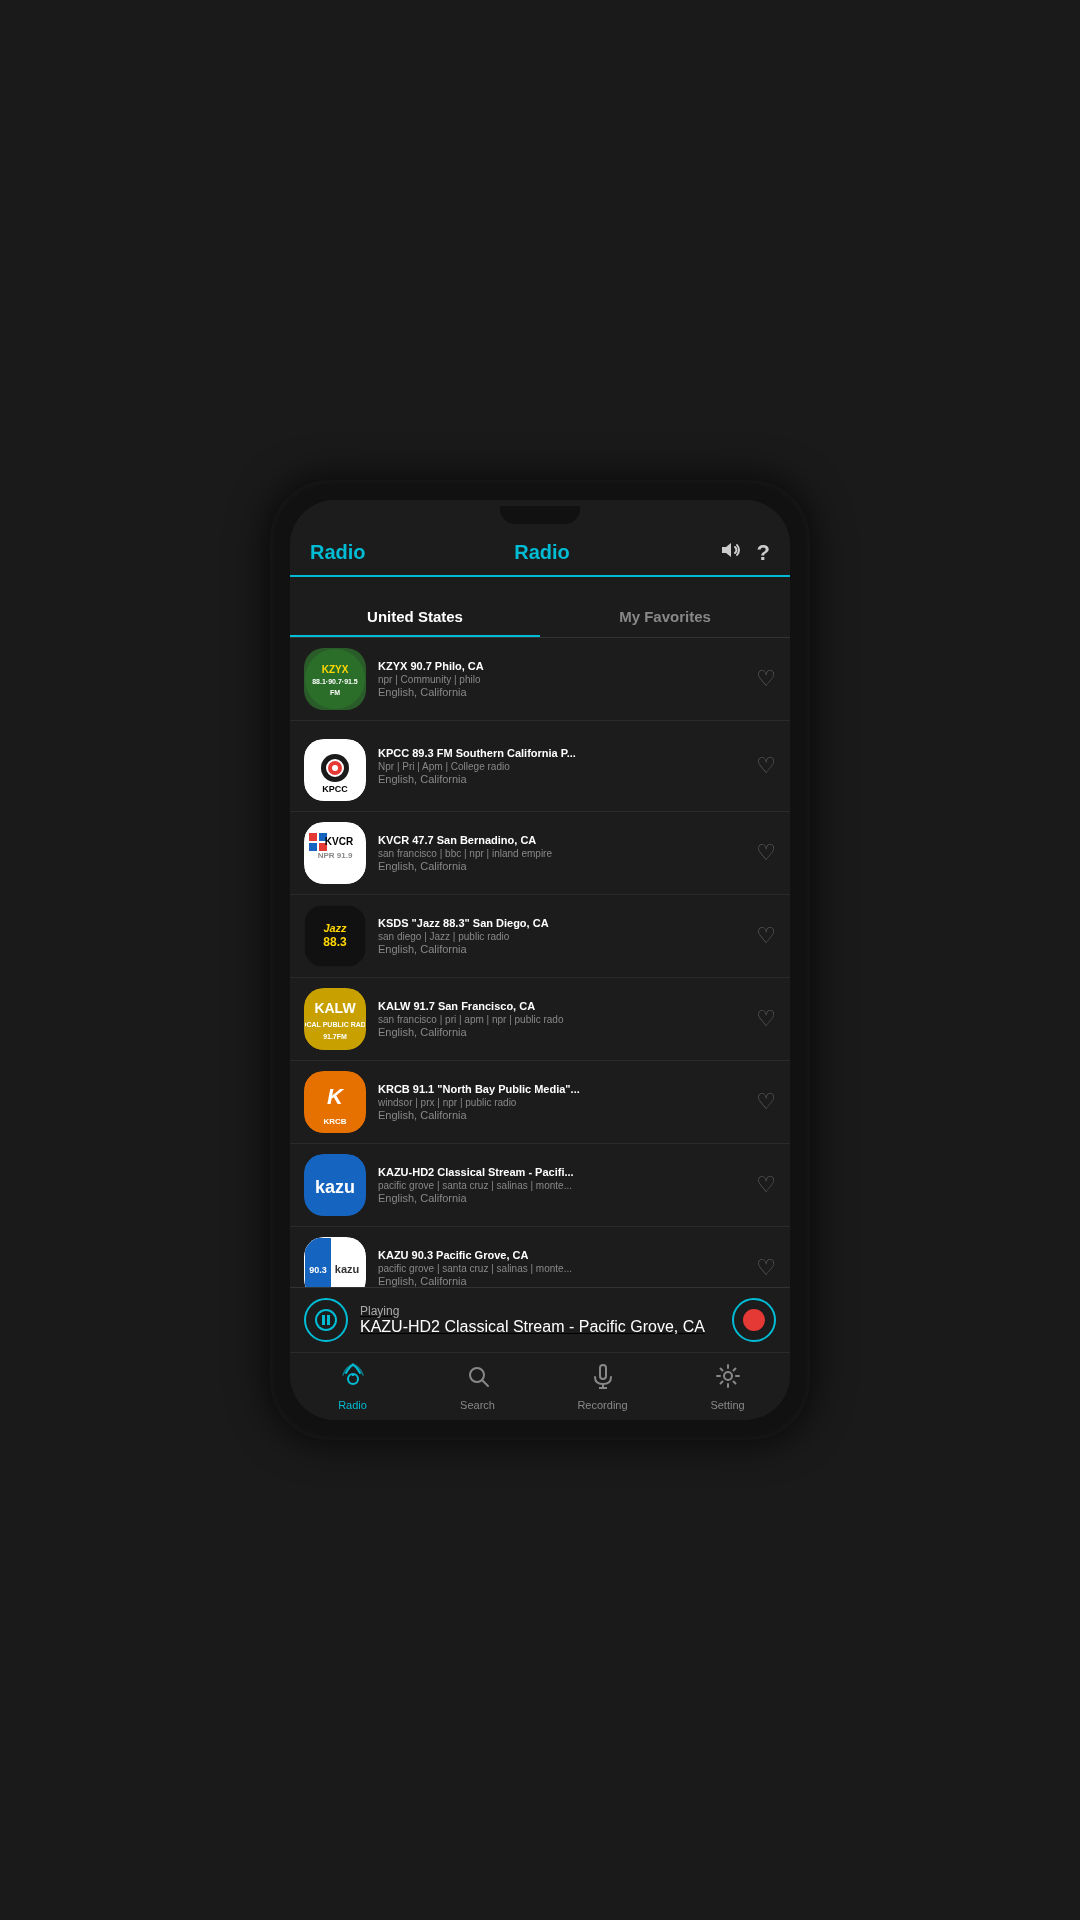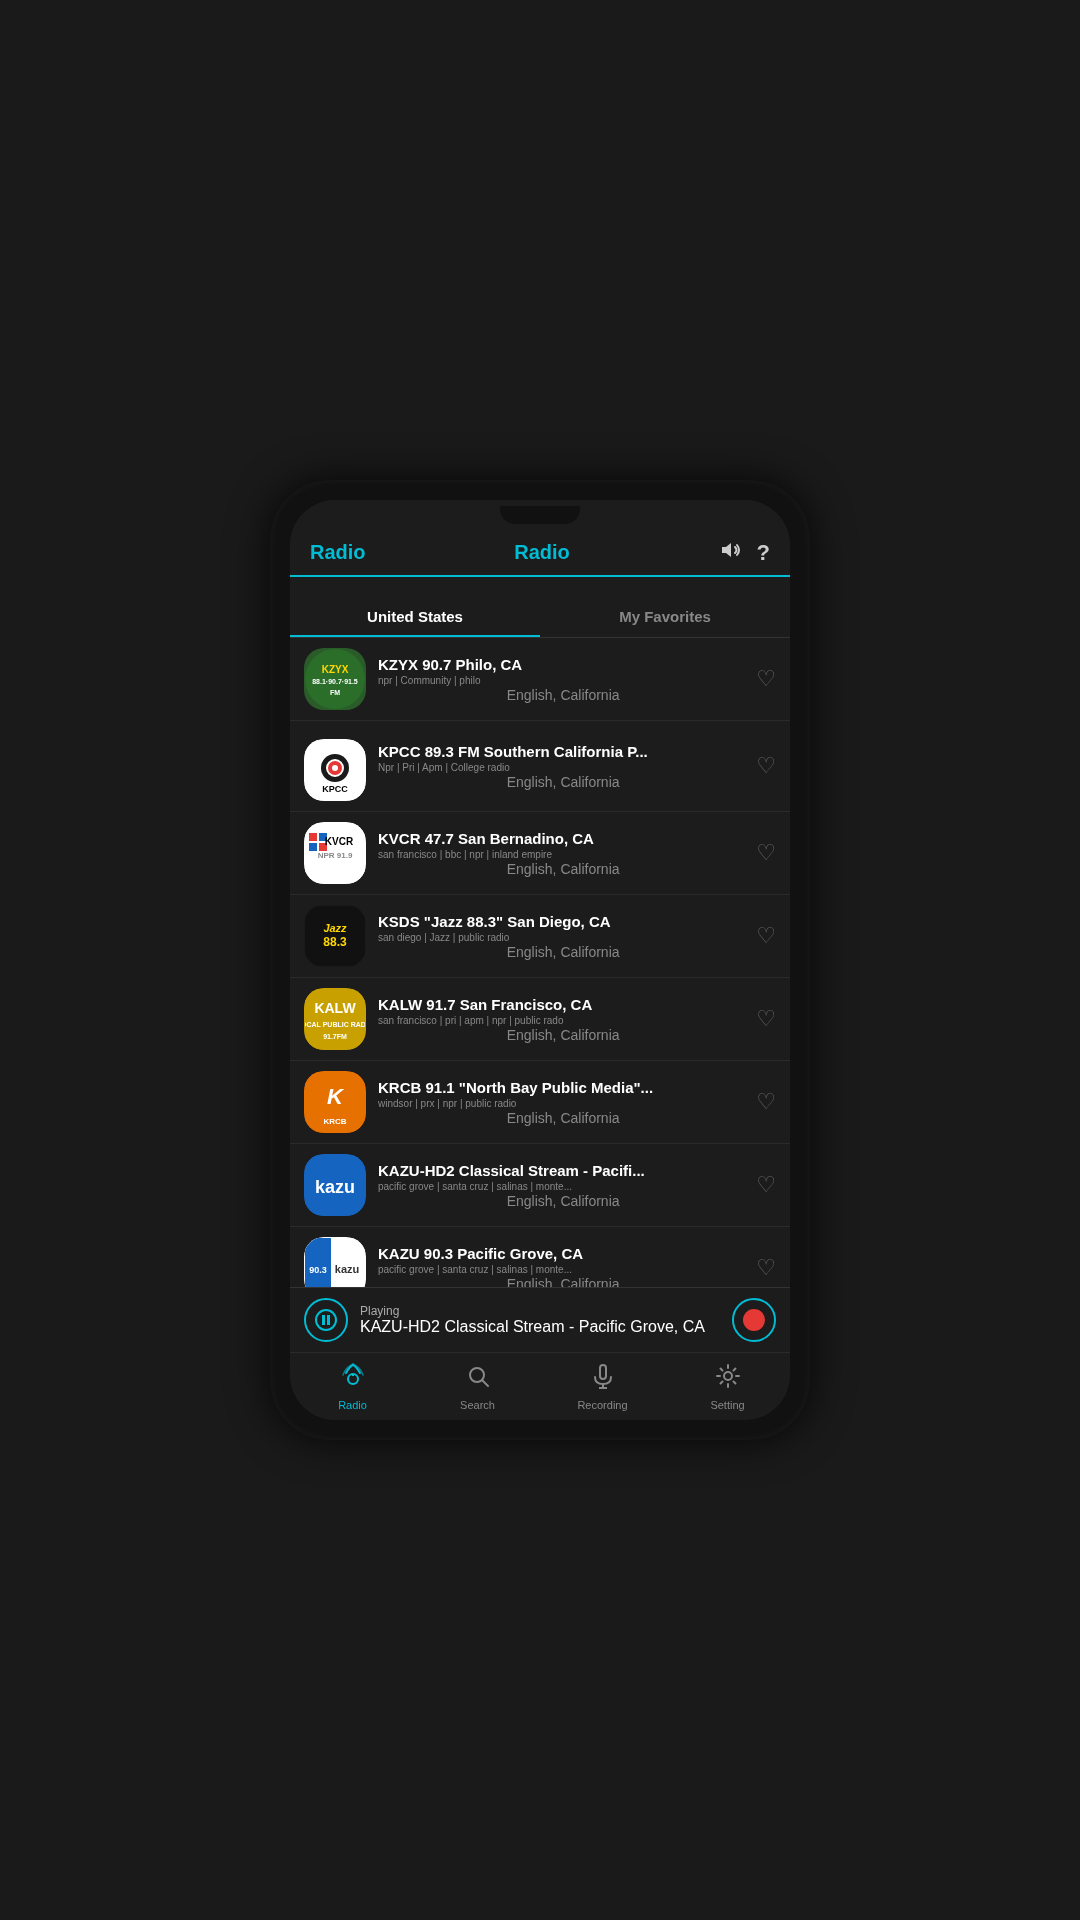--- a/index.html
+++ b/index.html
@@ -127,39 +127,38 @@
       color: #fff;
       overflow: hidden;
     }
     .station-info {
       flex: 1;
       margin-left: 12px;
       overflow: hidden;
     }
     .station-name {
       color: #fff;
-      font-size: 15px;
+      font-size: 11px;
       font-weight: bold;
       white-space: nowrap;
       overflow: hidden;
       text-overflow: ellipsis;
     }
     .station-tags {
       color: #888;
       font-size: 10px;
       margin-top: 2px;
       white-space: nowrap;
       overflow: hidden;
       text-overflow: ellipsis;
     }
     .station-lang {
       color: #888;
-      font-size: 14px;
+      font-size: 11px;
       margin-top: 1px;
-      text-align: center;
     }
     .fav-icon {
       color: #666;
       font-size: 22px;
       margin-left: 8px;
       flex-shrink: 0;
     }
     
     .logo-kzyx { background: #2a5c2a; }
     .logo-kpcc { background: #fff; color: #000; margin-top: 8px; }
@@ -183,21 +182,21 @@
       height: 44px;
       border-radius: 50%;
       border: 2px solid #00bcd4;
       display: flex;
       align-items: center;
       justify-content: center;
       color: #00bcd4;
       font-size: 20px;
       flex-shrink: 0;
     }
-    .now-playing-text { flex: 1; }
+    .now-playing-text { flex: 1; text-decoration: underline; }
     .now-playing-label { color: #aaa; font-size: 12px; }
     .now-playing-station { color: #fff; font-size: 16px; }
     .record-btn {
       width: 44px;
       height: 44px;
       border-radius: 50%;
       border: 2px solid #00bcd4;
       display: flex;
       align-items: center;
       justify-content: center;

